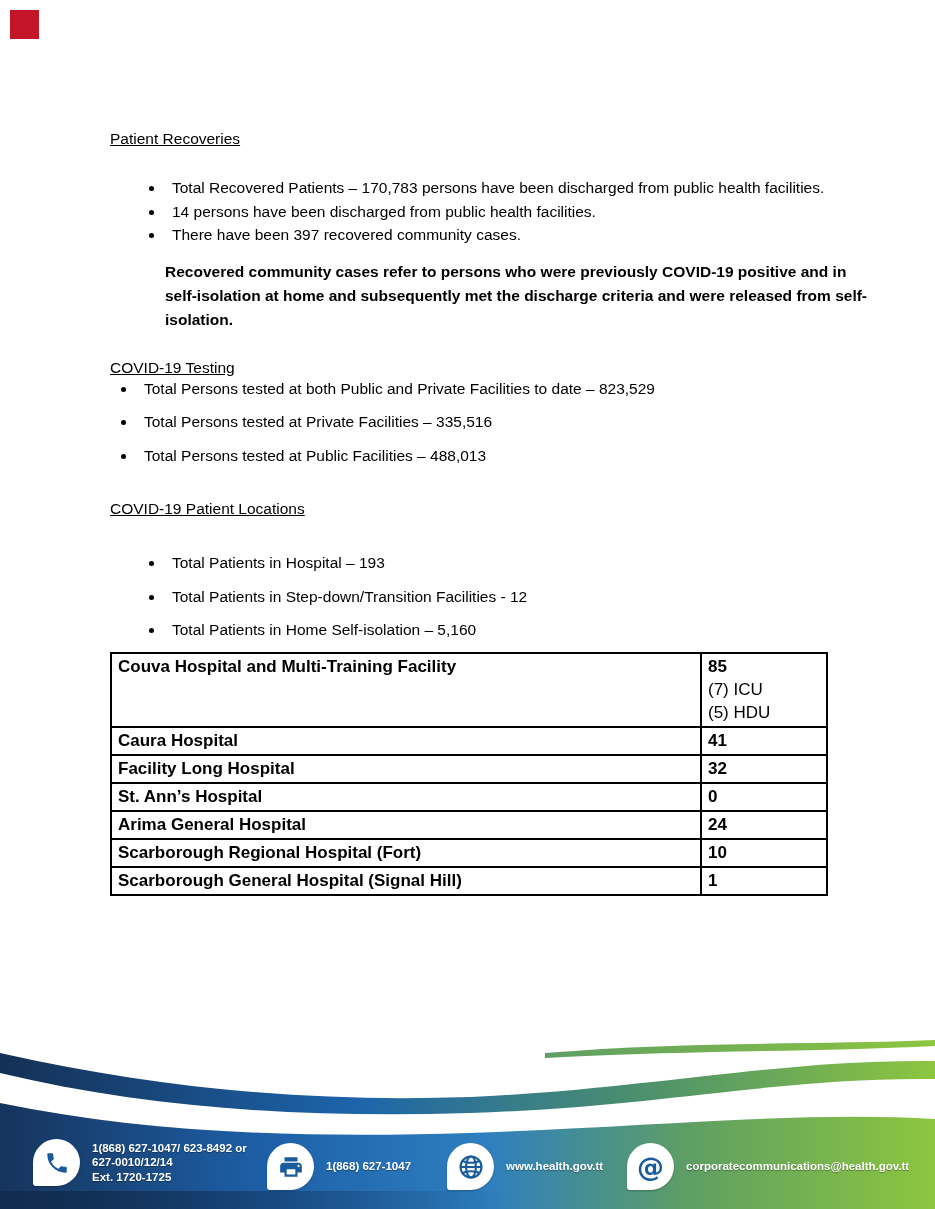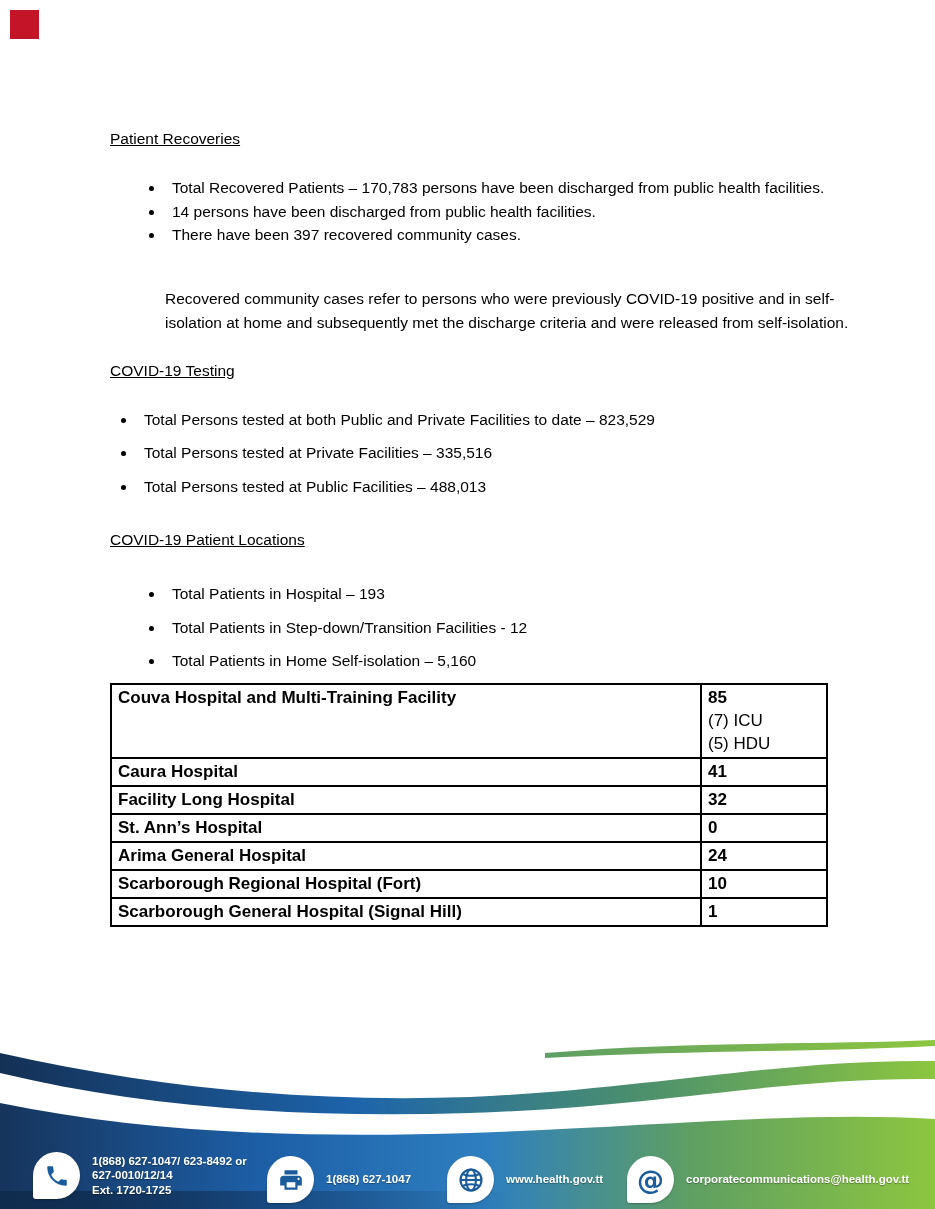--- a/index.html
+++ b/index.html
@@ -38,27 +38,28 @@
     line-height: 19px;
     margin-top: 19px;
   }
   ul.bullets { list-style: disc; }
   ul.indent-lg { padding-left: 55px; }
   ul.indent-sm { padding-left: 27px; }
   ul.bullets li { padding-left: 7px; }
   ul.spaced li { margin-bottom: 10px; }
   .list-recoveries { margin-top: 28px; width: 720px; }
   .para {
-    margin-top: 40px;
+    margin-top: 13px;
     margin-left: 55px;
     width: 705px;
     line-height: 24px;
+    font-weight: bold;
   }
   .heading-testing { margin-top: 26px; }
-  .list-testing { margin-top: 28px; }
+  .list-testing { }
   .heading-locations { margin-top: 32px; }
   .list-locations { margin-top: 33px; }
 
   .table-title {
     margin-top: 47px;
     font-size: 15.5px;
     font-weight: bold;
   }
   table.hosp-table {
     margin-top: 5px;
@@ -81,21 +82,21 @@
   
   .footer {
     position: absolute;
     left: 0; bottom: 0;
     width: 935px; height: 170px;
   }
   .footer svg.waves { position: absolute; inset: 0; display: block; }
   .contact-strip {
     position: absolute;
     left: 0; top: 98px;
-    width: 935px; height: 56px; margin-top: 13px;
+    width: 935px; height: 56px;
   }
   .contact-item {
     position: absolute;
     display: flex;
     align-items: center;
   }
   .ci-phone { left: 33px;  top: 2px; }
   .ci-fax   { left: 267px; top: 6px; }
   .ci-globe { left: 447px; top: 6px; }
   .ci-email { left: 627px; top: 6px; }

